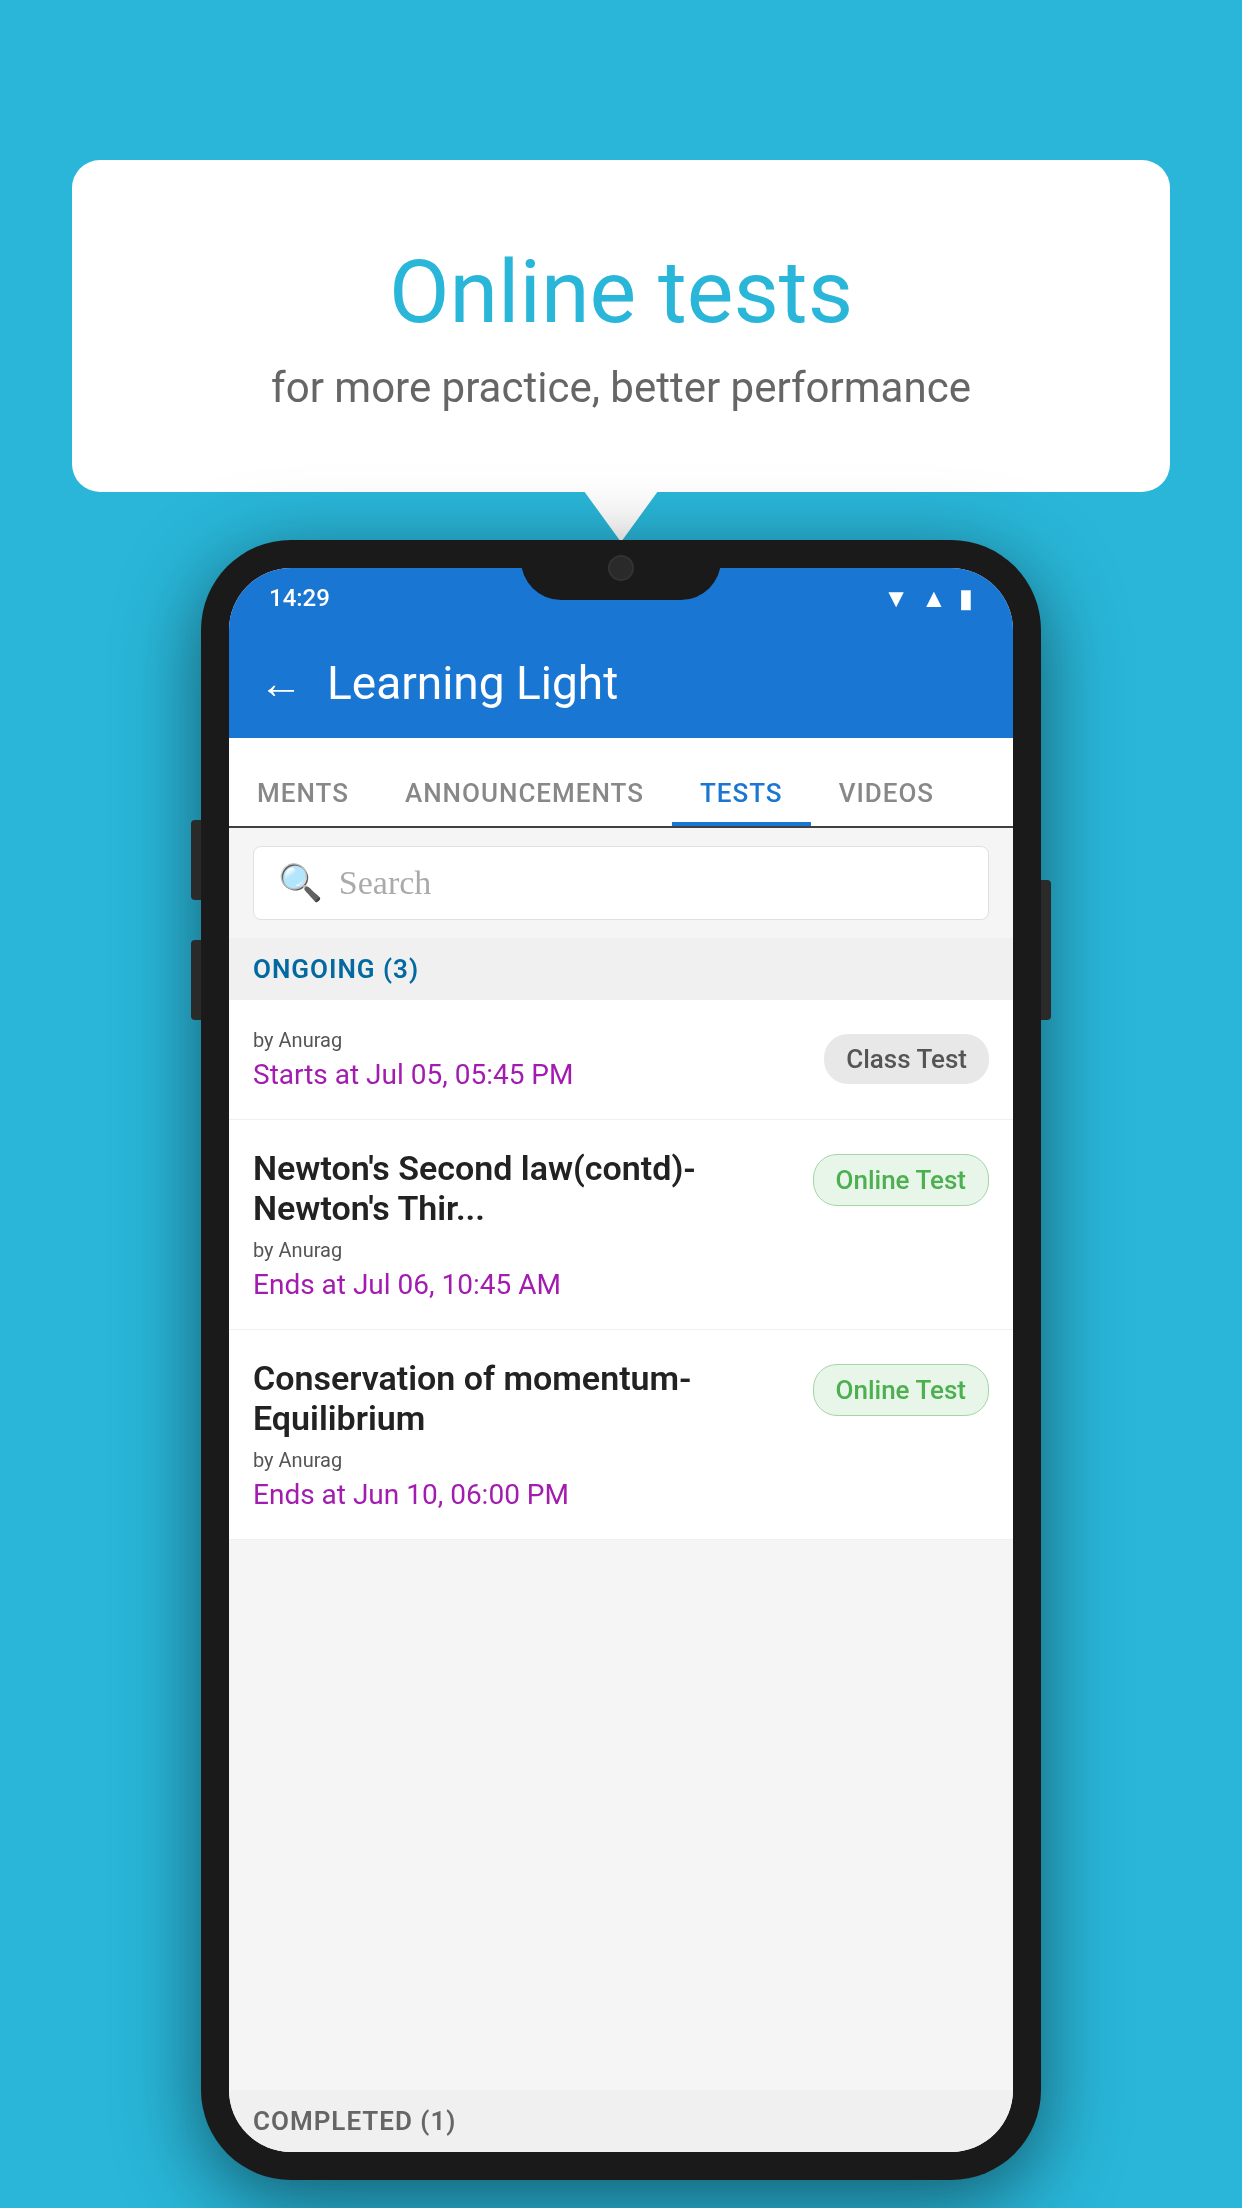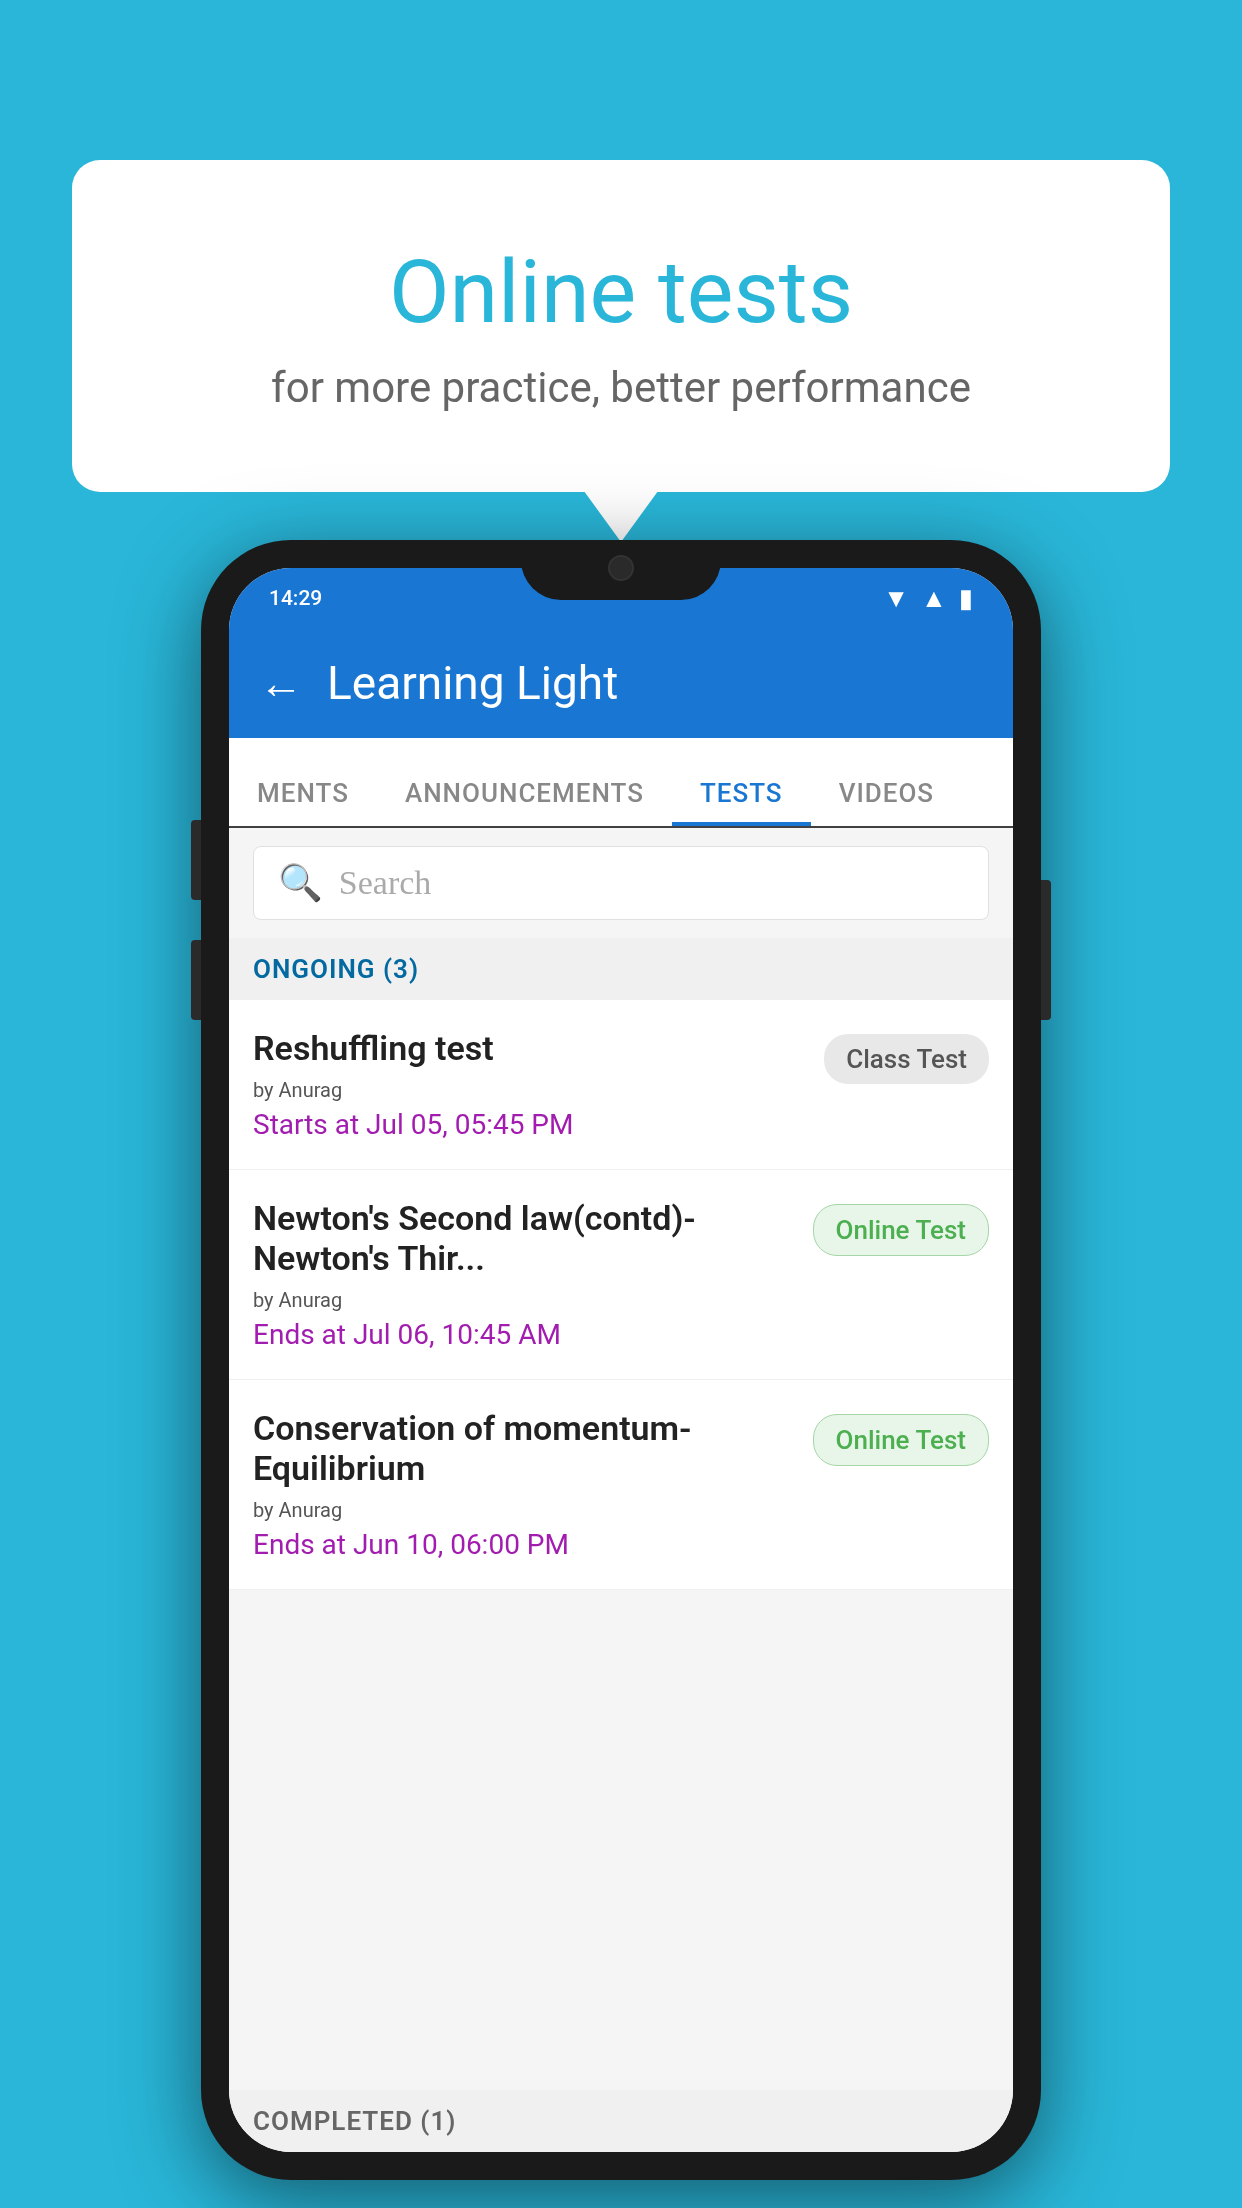--- a/index.html
+++ b/index.html
@@ -130,21 +130,21 @@
     .status-bar {
       background: #1976d2;
       height: 60px;
       display: flex;
       align-items: center;
       justify-content: space-between;
       padding: 0 40px;
     }
     .status-time {
       color: white;
-      font-size: 21px;
+      font-size: 24px;
       font-weight: 500;
     }
     .status-icons {
       display: flex;
       align-items: center;
       gap: 12px;
     }
     .status-icon {
       color: white;
       font-size: 26px;
@@ -364,21 +364,20 @@
         <span class="search-placeholder">Search</span>
       </div>
     </div>
 
     <div class="section-header">ONGOING (3)</div>
 
     <div class="tests-list">
 
       <div class="test-item">
         <div class="test-info">
-          <div class="test-name">Reshuffling test</div>
           <div class="test-author">by Anurag</div>
           <div class="test-time">
             <span>Starts at</span>&nbsp;<span>Jul 05, 05:45 PM</span>
           </div>
         </div>
         <span class="test-badge badge-class">Class Test</span>
       </div>
 
       <div class="test-item">
         <div class="test-info">

